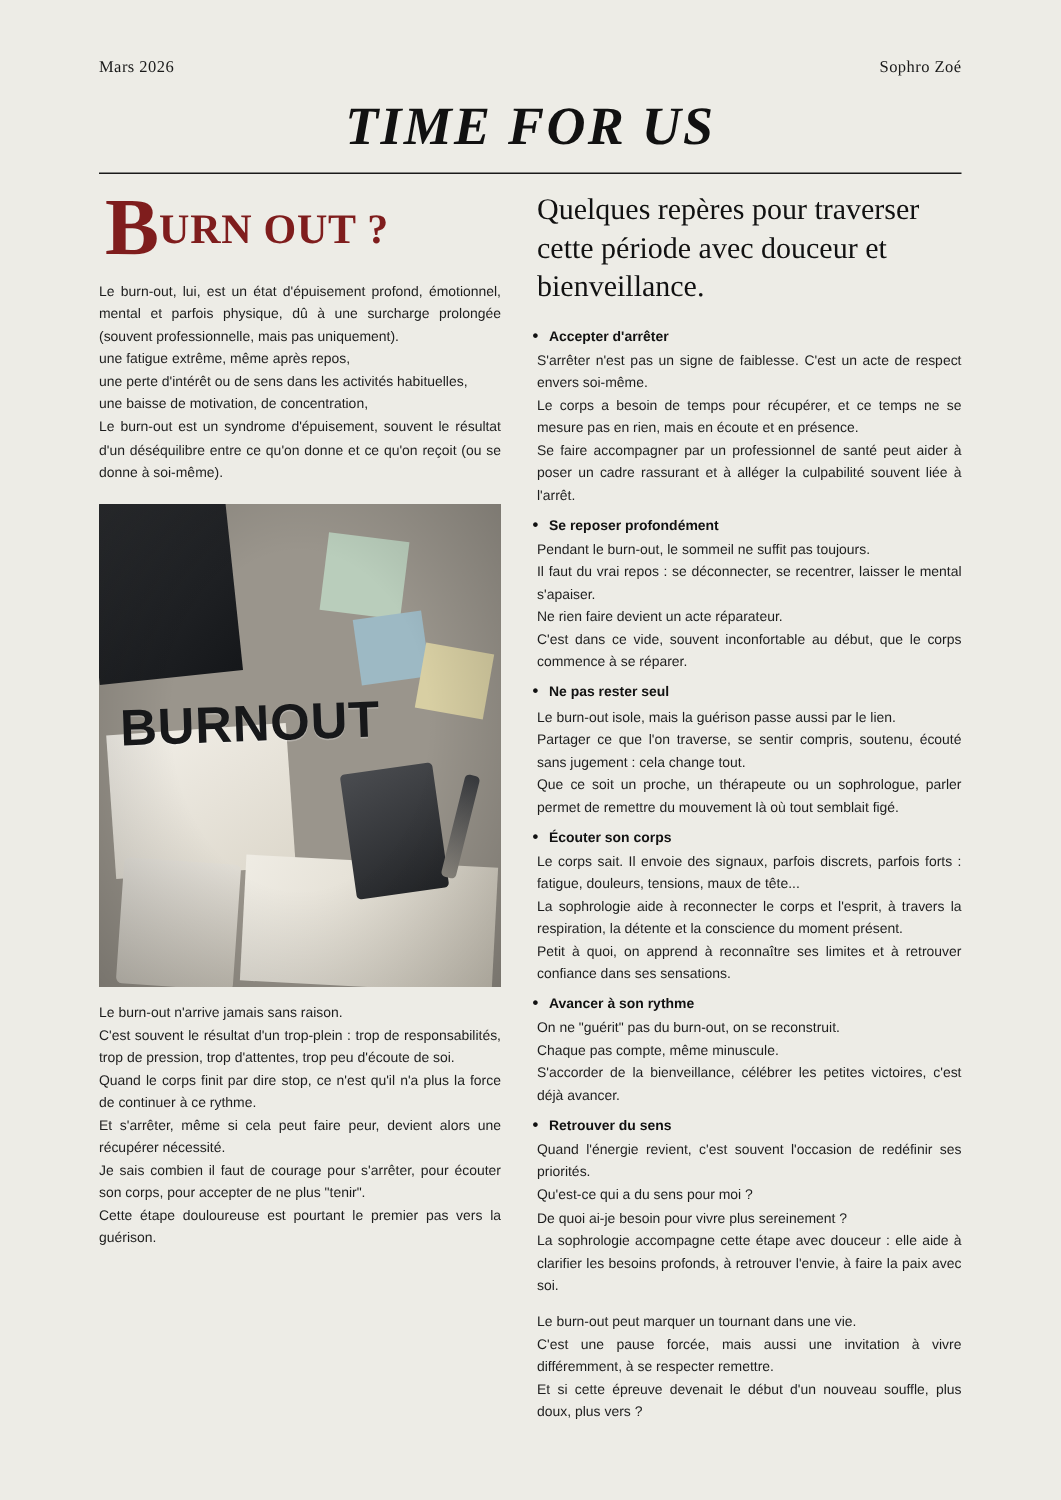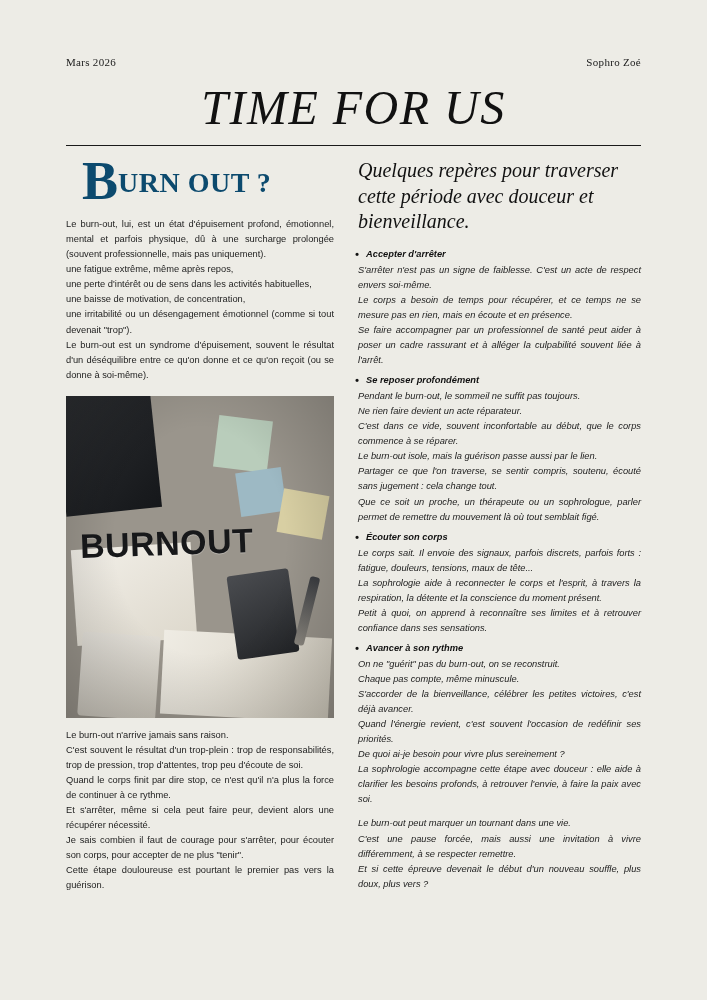--- a/index.html
+++ b/index.html
@@ -13,37 +13,37 @@
     font-family: "Liberation Sans", sans-serif;
     color: #1a1a1a;
     overflow: hidden;
   }
   .page {
     position: relative;
     width: 707px;
     height: 1000px;
     background: #edece6;
     box-sizing: border-box;
-    padding: 56px 66px 0 66px;
+    padding: 39px 66px 0 66px;
   }
   .masthead-row {
     display: flex;
     justify-content: space-between;
     align-items: baseline;
     font-family: "Liberation Serif", serif;
     font-size: 11px;
     letter-spacing: 0.3px;
     color: #1a1a1a;
   }
   .masthead-title {
     text-align: center;
     font-family: "Liberation Serif", serif;
-    font-weight: normal;
+    font-weight: bold;
     font-style: italic;
-    font-size: 48px;
+    font-size: 36px;
     letter-spacing: 1.5px;
     margin-top: 12px;
     margin-bottom: 10px;
     color: #111111;
   }
   .rule {
     border: 0;
     border-top: 1px solid #1a1a1a;
     margin: 0 0 12px 0;
   }
@@ -52,30 +52,29 @@
     gap: 24px;
     align-items: flex-start;
   }
   .col-left {
     width: 268px;
     flex: 0 0 268px;
   }
   .col-right {
     width: 283px;
     flex: 0 0 283px;
-    font-style: italic;
   }
   .headline {
     font-family: "Liberation Serif", serif;
     font-weight: bold;
     font-size: 28px;
     line-height: 1.0;
     letter-spacing: 0.5px;
-    margin: 2px 0 14px 16px;
-    color: #0c4a6e;
+    margin: 2px 0 14px 4px;
+    color: #7f1d1d;
   }
   .headline .dropcap {
     font-size: 54px;
     line-height: 0.8;
     vertical-align: -7px;
     letter-spacing: 0px;
   }
   .right-headline {
     font-family: "Liberation Serif", serif;
     font-size: 20px;
@@ -235,21 +234,20 @@
     <div class="col-left">
 
       <div class="headline">
         <span class="dropcap">B</span><span>URN OUT ?</span>
       </div>
 
       <p class="body">Le burn-out, lui, est un état d'épuisement profond, émotionnel, mental et parfois physique, dû à une surcharge prolongée (souvent professionnelle, mais pas uniquement).</p>
       <p class="body">une fatigue extrême, même après repos,</p>
       <p class="body">une perte d'intérêt ou de sens dans les activités habituelles,</p>
       <p class="body">une baisse de motivation, de concentration,</p>
-      <p class="body">une irritabilité ou un désengagement émotionnel (comme si tout devenait "trop").</p>
       <p class="body">Le burn-out est un syndrome d'épuisement, souvent le résultat d'un déséquilibre entre ce qu'on donne et ce qu'on reçoit (ou se donne à soi-même).</p>
 
       <div class="photo">
         <div class="bg"></div>
         <div class="laptop"></div>
         <div class="sticky-green"></div>
         <div class="sticky-blue"></div>
         <div class="sticky-yellow"></div>
         <div class="paper-a"></div>
         <div class="paper-b"></div>
@@ -273,38 +271,42 @@
 
       <div class="right-headline">Quelques repères pour traverser cette période avec douceur et bienveillance.</div>
 
       <div class="bullet">Accepter d'arrêter</div>
       <p class="body">S'arrêter n'est pas un signe de faiblesse. C'est un acte de respect envers soi-même.</p>
       <p class="body">Le corps a besoin de temps pour récupérer, et ce temps ne se mesure pas en rien, mais en écoute et en présence.</p>
       <p class="body">Se faire accompagner par un professionnel de santé peut aider à poser un cadre rassurant et à alléger la culpabilité souvent liée à l'arrêt.</p>
 
       <div class="bullet">Se reposer profondément</div>
       <p class="body">Pendant le burn-out, le sommeil ne suffit pas toujours.</p>
+      <p class="body">Il faut du vrai repos : se déconnecter, se recentrer, laisser le mental s'apaiser.</p>
       <p class="body">Ne rien faire devient un acte réparateur.</p>
       <p class="body">C'est dans ce vide, souvent inconfortable au début, que le corps commence à se réparer.</p>
 
+      <div class="bullet">Ne pas rester seul</div>
       <p class="body">Le burn-out isole, mais la guérison passe aussi par le lien.</p>
       <p class="body">Partager ce que l'on traverse, se sentir compris, soutenu, écouté sans jugement : cela change tout.</p>
       <p class="body">Que ce soit un proche, un thérapeute ou un sophrologue, parler permet de remettre du mouvement là où tout semblait figé.</p>
 
       <div class="bullet">Écouter son corps</div>
       <p class="body">Le corps sait. Il envoie des signaux, parfois discrets, parfois forts : fatigue, douleurs, tensions, maux de tête...</p>
       <p class="body">La sophrologie aide à reconnecter le corps et l'esprit, à travers la respiration, la détente et la conscience du moment présent.</p>
       <p class="body">Petit à quoi, on apprend à reconnaître ses limites et à retrouver confiance dans ses sensations.</p>
 
       <div class="bullet">Avancer à son rythme</div>
       <p class="body">On ne "guérit" pas du burn-out, on se reconstruit.</p>
       <p class="body">Chaque pas compte, même minuscule.</p>
       <p class="body">S'accorder de la bienveillance, célébrer les petites victoires, c'est déjà avancer.</p>
 
+      <div class="bullet">Retrouver du sens</div>
       <p class="body">Quand l'énergie revient, c'est souvent l'occasion de redéfinir ses priorités.</p>
+      <p class="body">Qu'est-ce qui a du sens pour moi ?</p>
       <p class="body">De quoi ai-je besoin pour vivre plus sereinement ?</p>
       <p class="body">La sophrologie accompagne cette étape avec douceur : elle aide à clarifier les besoins profonds, à retrouver l'envie, à faire la paix avec soi.</p>
 
       <div class="spacer-sm"></div>
 
       <p class="body">Le burn-out peut marquer un tournant dans une vie.</p>
       <p class="body">C'est une pause forcée, mais aussi une invitation à vivre différemment, à se respecter remettre.</p>
       <p class="body">Et si cette épreuve devenait le début d'un nouveau souffle, plus doux, plus vers ?</p>
 
     </div>

